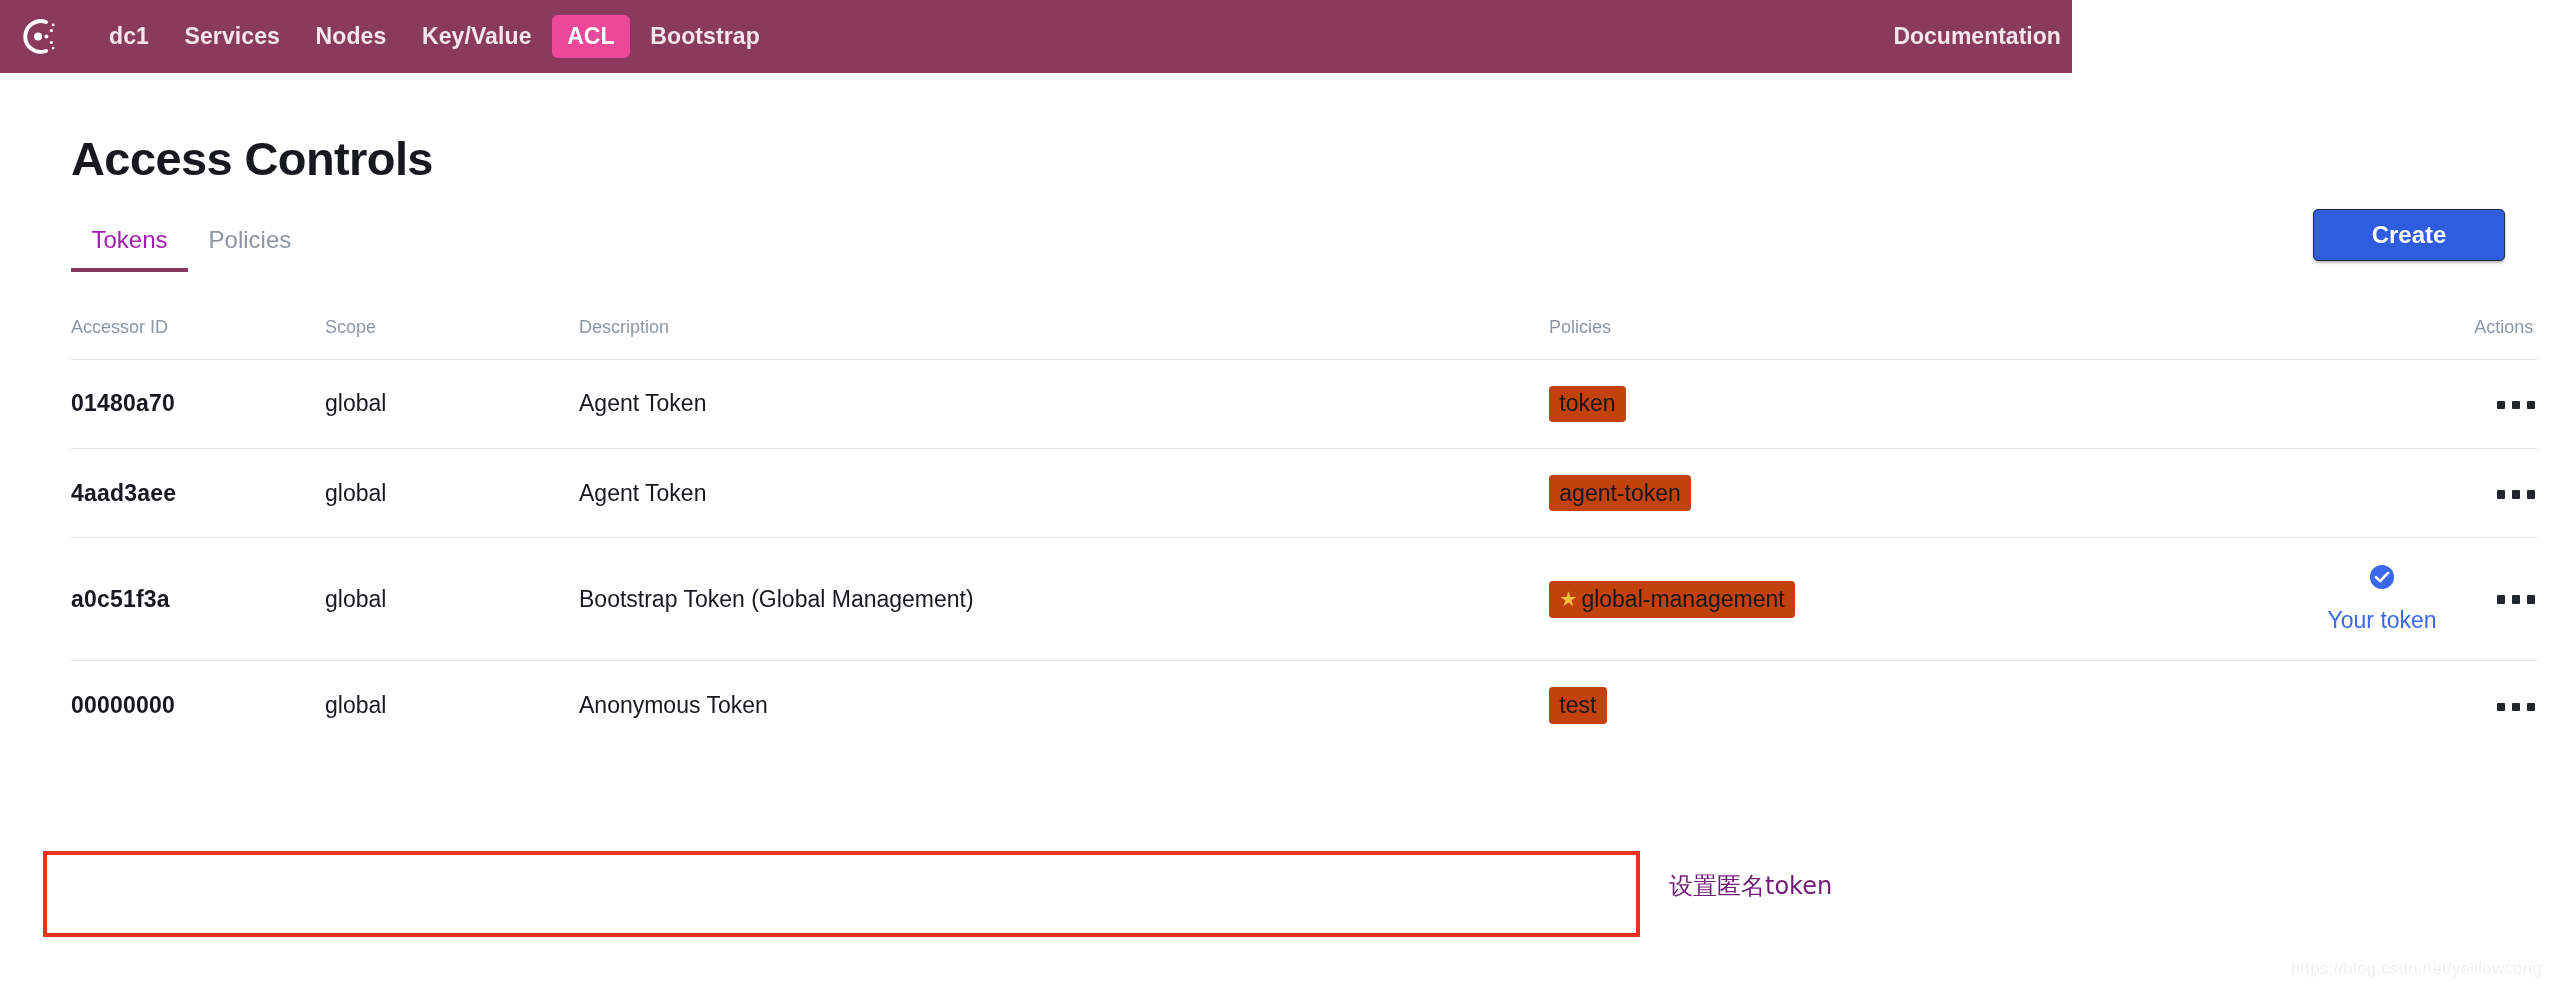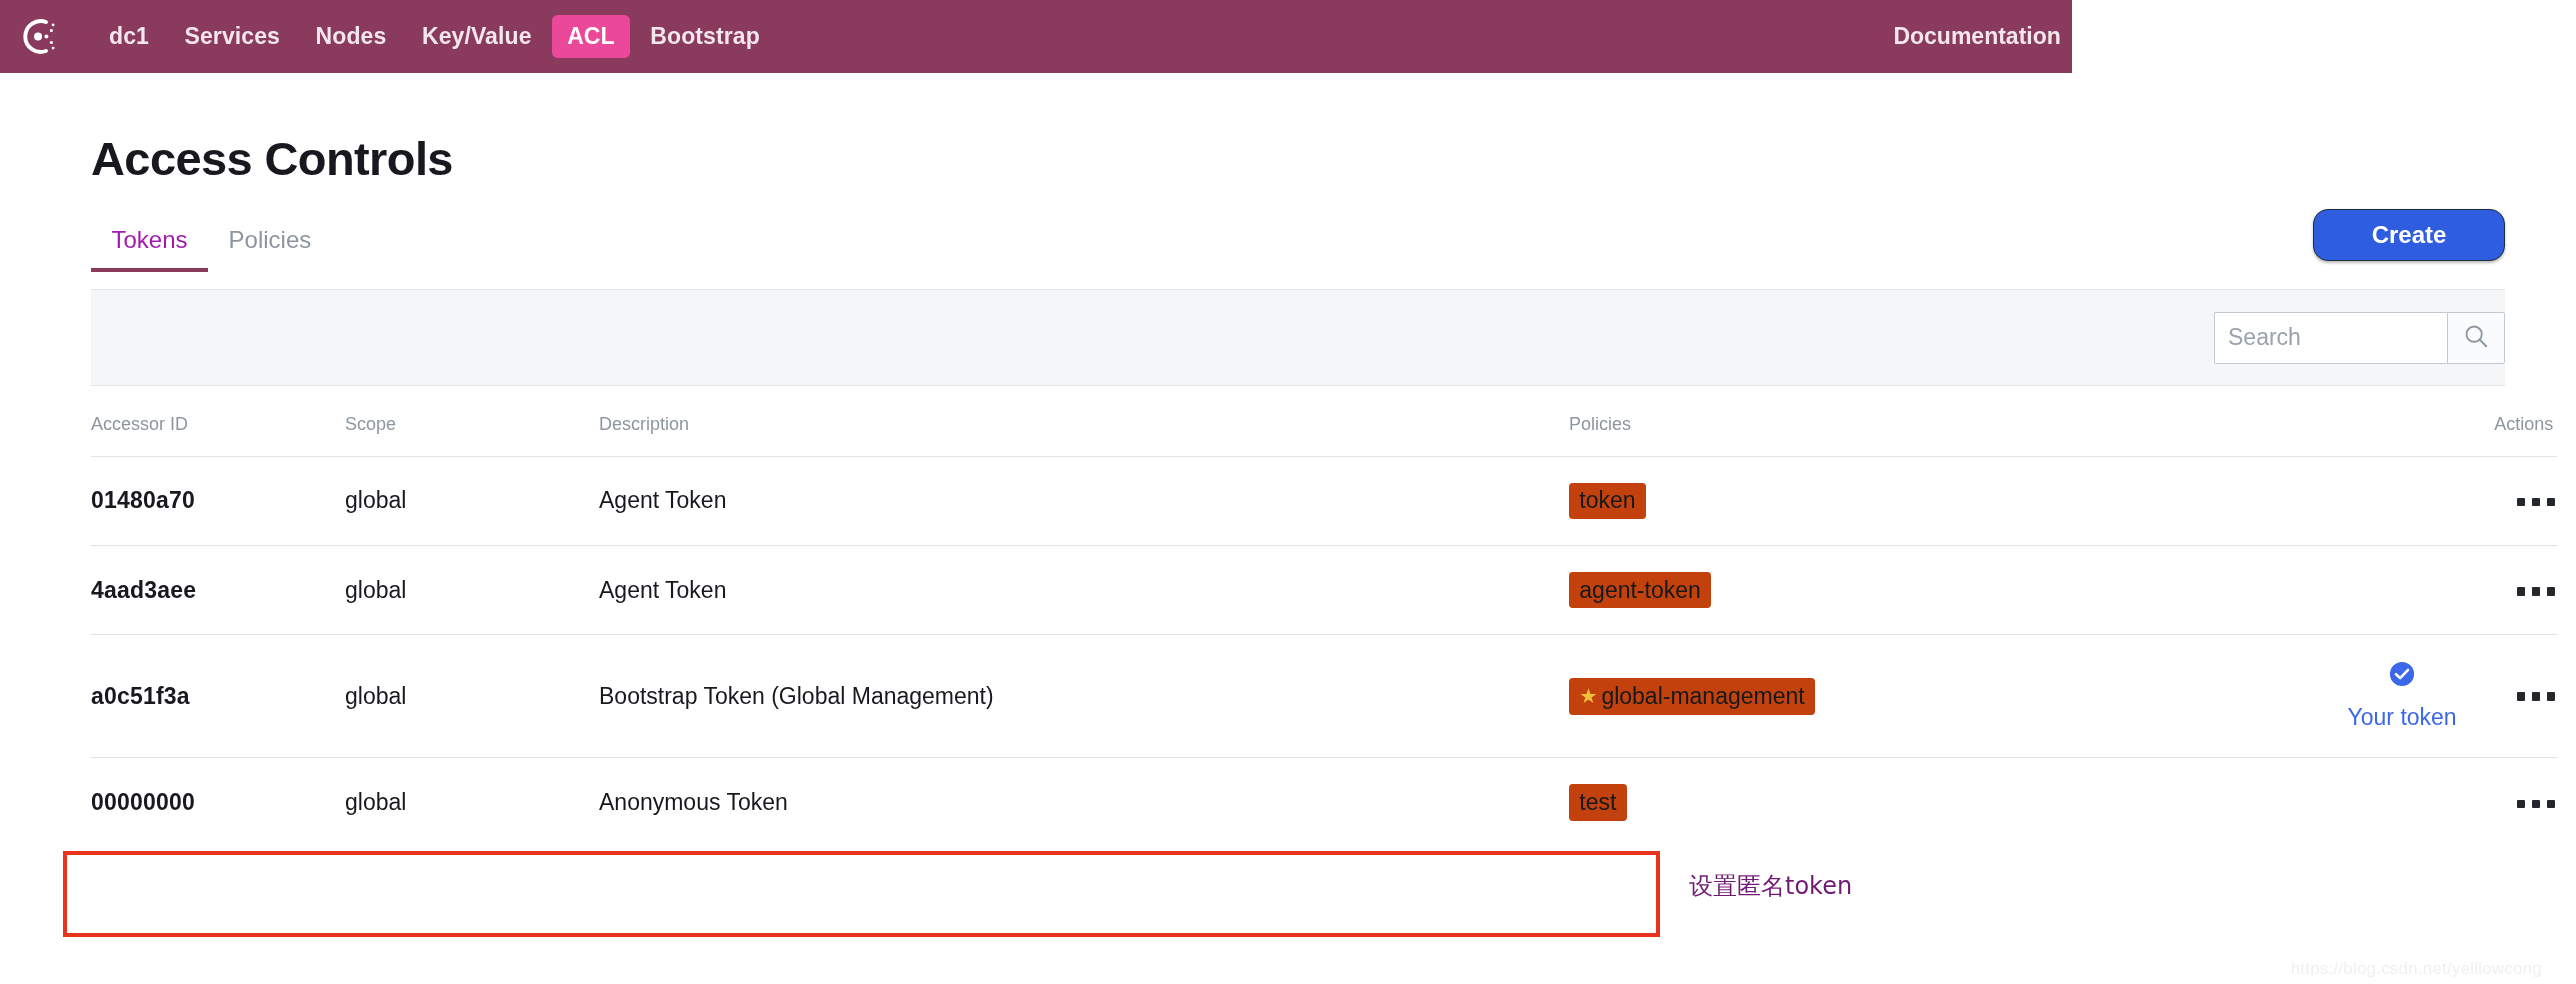--- a/index.html
+++ b/index.html
@@ -68,21 +68,20 @@
     position: absolute;
     top: 73px; left: 0;
     width: 2576px;
     height: 912px;
     background: #ffffff;
   }
   .page-inner {
     padding: 0 71px;
     position: relative;
     height: 100%;
-    margin-left: 20px;
   }
   .page-title {
     font-size: 47px;
     font-weight: 700;
     color: #17191e;
     letter-spacing: -0.6px;
     padding-top: 58px;
   }
 
   
@@ -117,21 +116,21 @@
     background: #8a3a5c;
   }
   .create-btn {
     position: absolute;
     right: 0;
     top: -11.2px;
     width: 192px;
     height: 52px;
     background: #2f5de0;
     border: 0.9px solid #1f2d3d;
-    border-radius: 15px;
+    border-radius: 5px;
     color: #ffffff;
     font-size: 24px;
     font-weight: 600;
     font-family: "Liberation Sans", sans-serif;
     cursor: pointer;
     box-shadow: 0 1.9px 2.8px rgba(0,0,0,.28);
   }
 
   
   .filter-bar {
@@ -309,33 +308,20 @@
     <div class="page-title">Access Controls</div>
 
     <div class="tabs-row">
       <div class="tabs">
         <div class="tab active">Tokens</div>
         <div class="tab">Policies</div>
       </div>
       <button class="create-btn">Create</button>
     </div>
 
-    <div class="filter-bar">
-      <div class="search-wrap">
-        <input class="search-input" type="text" placeholder="Search" style="">
-        <div class="search-btn">
-          <span>
-            <svg width="28" height="28" viewBox="0 0 30 30" aria-hidden="true">
-              <circle cx="13" cy="13" r="8.2" stroke="#8d96a0" stroke-width="2" fill="none"></circle>
-              <line x1="19" y1="19" x2="26" y2="26" stroke="#8d96a0" stroke-width="2" stroke-linecap="round"></line>
-            </svg>
-          </span>
-        </div>
-      </div>
-    </div>
 
     <table class="tbl">
       <colgroup>
         <col class="col-accessor">
           <col class="col-scope">
           <col class="col-desc">
         <col class="col-policies">
           <col class="col-actions">
       </colgroup>
       <thead>

